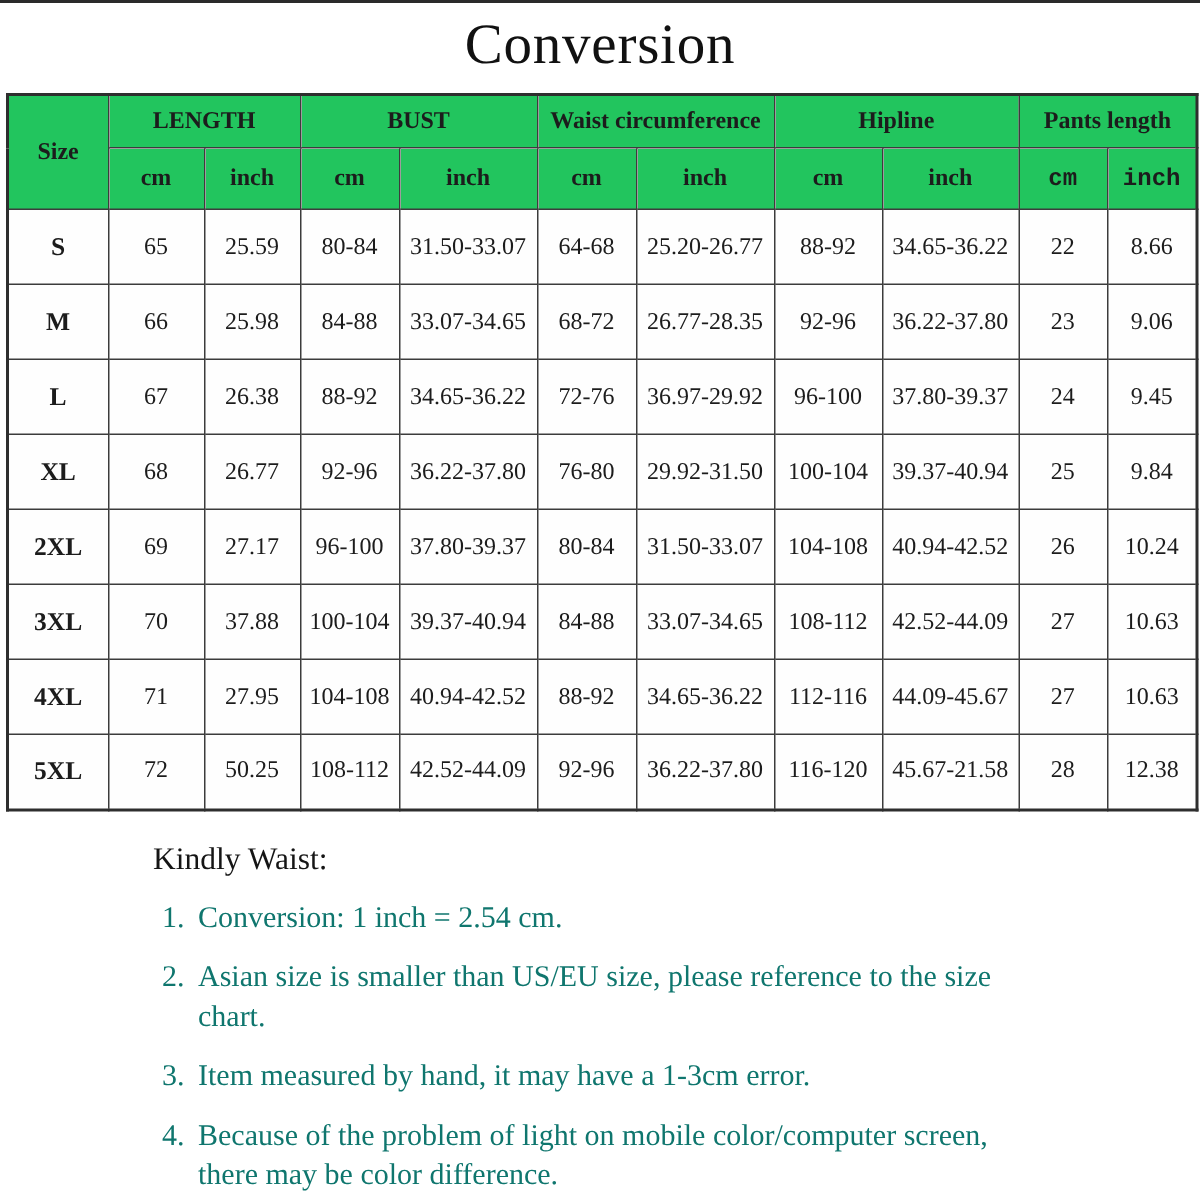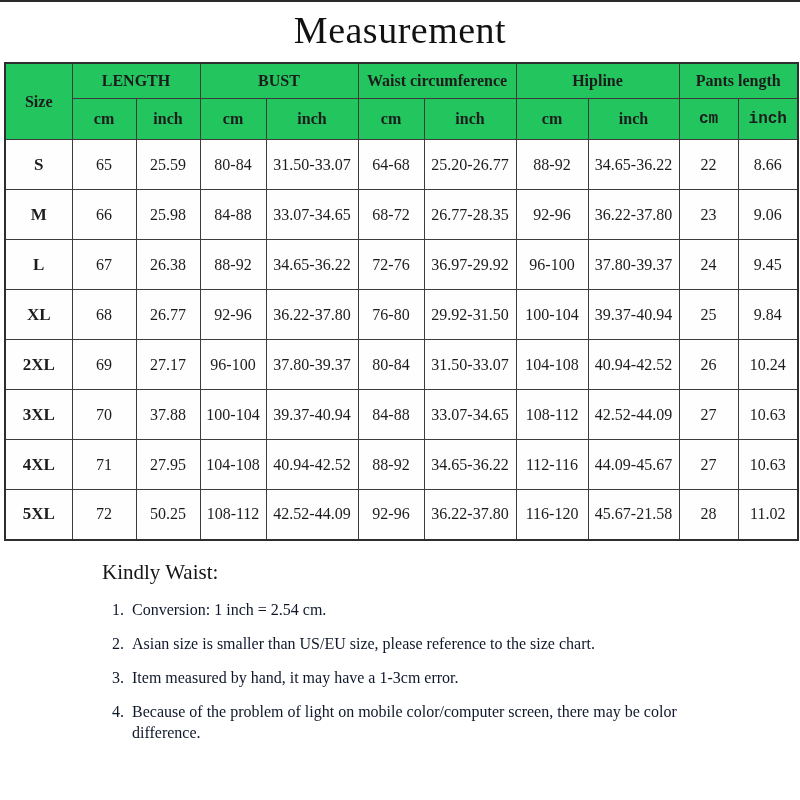--- a/index.html
+++ b/index.html
@@ -90,36 +90,36 @@
   .tips-heading {
     font-size: 21px;
     color: #151515;
     margin: 0 0 14px 0;
     font-weight: normal;
   }
   ol.tips-list {
     margin: 0;
     padding: 0 0 0 26px;
     width: 555px;
-    font-size: 16px;
+    font-size: 20px;
     line-height: 1.32;
-    color: #0f172a;
+    color: #0f766e;
   }
   ol.tips-list li {
     margin-bottom: 13px;
     padding-left: 4px;
   }
 </style>
 </head>
 <body>
 
 <div class="page">
   <div class="top-edge"></div>
 
-  <div class="title">Measurement</div>
+  <div class="title">Conversion</div>
 
   <table class="size-table">
     <colgroup>
       <col style="width:67px">
         <col style="width:64px">
         <col style="width:64px">
       <col style="width:66px">
         <col style="width:92px">
         <col style="width:66px">
       <col style="width:92px">
@@ -246,21 +246,21 @@
           <td class="size-cell">5XL</td>
           <td>72</td>
           <td>50.25</td>
           <td>108-112</td>
           <td>42.52-44.09</td>
           <td>92-96</td>
           <td>36.22-37.80</td>
           <td>116-120</td>
           <td>45.67-21.58</td>
           <td>28</td>
-          <td>11.02</td>
+          <td>12.38</td>
         </tr>
       </tbody>
   </table>
 
   <div class="tips">
     <div class="tips-heading">Kindly Waist:</div>
     <ol class="tips-list">
       <li>Conversion: 1 inch = 2.54 cm.</li>
       <li>Asian size is smaller than US/EU size, please reference to the size chart.</li>
       <li>Item measured by hand, it may have a 1-3cm error.</li>

